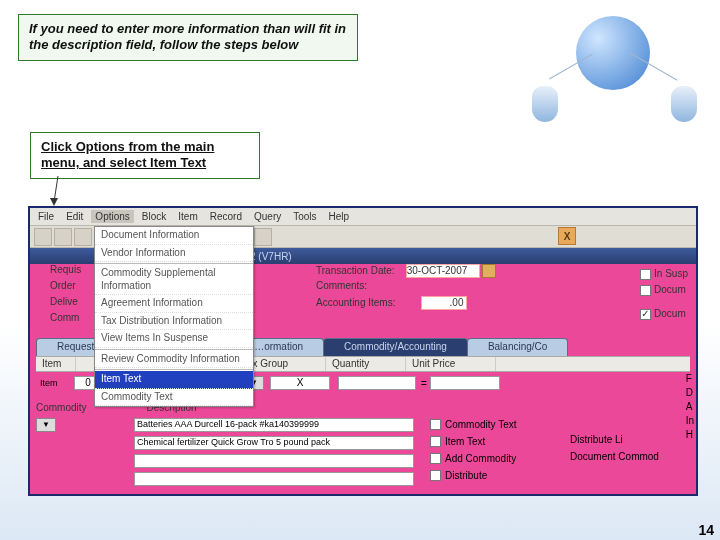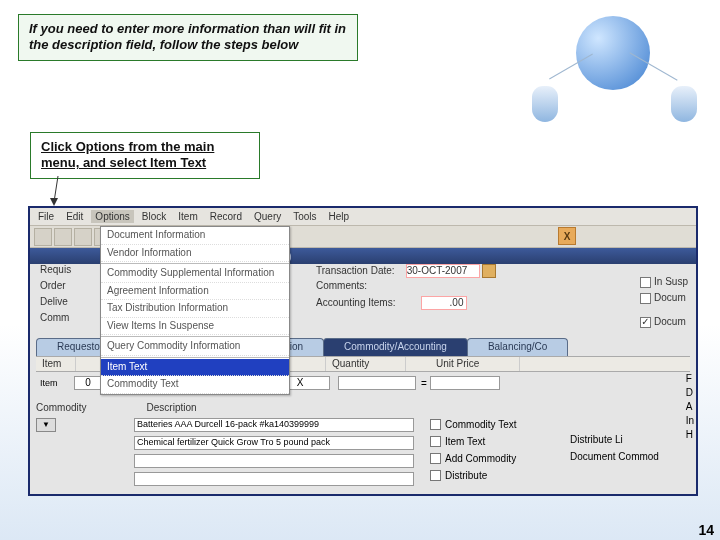--- a/index.html
+++ b/index.html
@@ -26,21 +26,21 @@
   .mouse { width:26px; height:36px; border-radius:12px 12px 14px 14px;
     background: linear-gradient(#e8f0fa,#8fb6e0); position:absolute; }
   .mouse.m1 { left:6px; top:80px; }
   .mouse.m2 { left:145px; top:80px; }
   .wire { position:absolute; border-top:1px solid #9fb7d0; height:1px; }
 
   .app-window {
     position:absolute; left:28px; top:206px;
     width:670px; height:290px;
     border:2px solid #1a2a6c;
-    background:#e5e5e5;
+    background:#ec4899;
     font-size:10px;
     overflow:hidden;
   }
   .menubar {
     background:#e6e4df; height:18px;
     display:flex; align-items:center; gap:4px;
     padding:0 4px; color:#333; font-size:10px;
     border-bottom:1px solid #bdb8ad;
   }
   .menubar span { padding:1px 4px; cursor:default; }
@@ -58,42 +58,42 @@
     display:flex; align-items:center; justify-content:center;
     font-weight:bold; color:#5a3a10;
   }
   .title-strip {
     height:16px;
     background: linear-gradient(#3d5a9a,#2a3f70);
     color:#c8d4ec; font-size:10px;
     display:flex; align-items:center; padding-left:180px;
   }
   .dropdown {
-    position:absolute; left:70px; top:18px;
-    width:190px; background:#fff;
+    position:absolute; left:64px; top:18px;
+    width:160px; background:#fff;
     border:1px solid #888;
     box-shadow:1px 1px 2px rgba(0,0,0,0.25);
     z-index:20;
     font-size:10px; color:#555;
   }
   .dropdown .ditem { padding:2px 6px; border-bottom:1px dotted #ddd; line-height:1.25; }
   .dropdown .ditem.hl { background:#2040c0; color:#fff; }
   .dropdown .dsep { border-top:1px solid #bbb; margin:1px 0; }
 
   .form-area { position:absolute; left:6px; top:56px; right:6px; font-size:10px; color:#333; }
   .lblcol { position:absolute; }
   .row { height:16px; }
   .field { background:#fff; border:1px solid #fca5a5; height:14px; display:inline-block; vertical-align:middle; }
   .field.date { width:74px; }
   .field.small { width:46px; text-align:right; padding-right:2px; }
   .cal-icon { width:14px; height:14px; background:#e0b060; border:1px solid #a87830; display:inline-block; vertical-align:middle; }
   .chk { width:11px; height:11px; border:1px solid #777; display:inline-block; vertical-align:middle; background:#fff; }
   .chk.on::after { content:"✓"; font-size:10px; position:relative; top:-2px; left:0; color:#333; }
   .midlabels { position:absolute; left:280px; top:0; }
-  .rchecks { position:absolute; right:2px; top:12px; }
+  .rchecks { position:absolute; right:2px; top:4px; }
 
   .tabbar { position:absolute; left:6px; top:130px; right:6px; height:18px; display:flex; }
   .tabbar .tab {
     flex:0 0 auto; padding:2px 20px;
     background:#b8cce4; border:1px solid #5a6c88; border-bottom:none;
     font-size:10px; color:#2a3a55; margin-right:-1px;
     border-radius:4px 4px 0 0;
   }
   .tabbar .tab.dark { background:#2a3f70; color:#c8d4ec; }
   .gridhead { position:absolute; left:6px; top:148px; right:6px; height:16px;
@@ -176,28 +176,28 @@
 
   <div class="dropdown">
     <div class="ditem">Document Information</div>
     <div class="ditem">Vendor Information</div>
     <div class="dsep"></div>
     <div class="ditem">Commodity Supplemental Information</div>
     <div class="ditem">Agreement Information</div>
     <div class="ditem">Tax Distribution Information</div>
     <div class="ditem">View Items In Suspense</div>
     <div class="dsep"></div>
-    <div class="ditem">Query Commodity Information</div>
+    <div class="ditem">Review Commodity Information</div>
     <div class="dsep"></div>
     <div class="ditem hl">Item Text</div>
     <div class="ditem">Commodity Text</div>
   </div>
 
   <div class="form-area">
-    <div class="lblcol" style="left:4px; top:0;">
+    <div class="lblcol" style="left:14px; top:0;">
       <div class="row"><span>Requis</span></div>
       <div class="row"><span>Order</span></div>
       <div class="row"><span>Delive</span></div>
       <div class="row"><span>Comm</span></div>
     </div>
     <div class="midlabels">
       <div class="row">
         <span>Transaction Date:</span>
         &nbsp;&nbsp;
         <span class="field date"><span>30-OCT-2007</span></span>
@@ -224,21 +224,21 @@
     <div class="tab">Balancing/Co</div>
   </div>
 
   <div class="gridhead">
     <div style="width:40px;">Item</div>
     <div style="width:30px;"></div>
     <div style="width:30px;"></div>
     <div style="width:100px;">U/M</div>
     <div style="width:90px;">Tax Group</div>
     <div style="width:80px;">Quantity</div>
-    <div style="width:90px;margin-left:24px;">Unit Price</div>
+    <div style="width:90px;">Unit Price</div>
   </div>
 
   <div class="gridrow itemrow">
     <span style="width:38px; font-size:9px; padding-left:4px;">Item</span>
     <span class="cell" style="width:28px; text-align:center;"><span>0</span></span>
     <span class="cell" style="width:28px; text-align:center;"><span>1</span></span>
     <span class="cell" style="width:98px;"></span>
     <span style="width:10px;"></span>
     <span class="dropbtn">▼</span>
     <span class="cell" style="width:60px; margin-left:6px; text-align:center;"><span>X</span></span>

